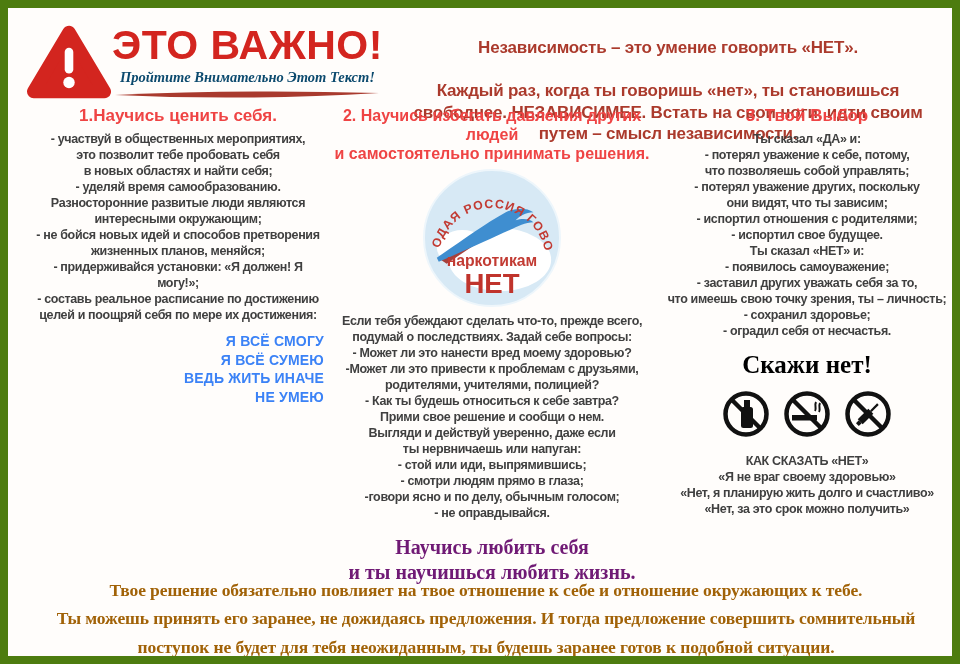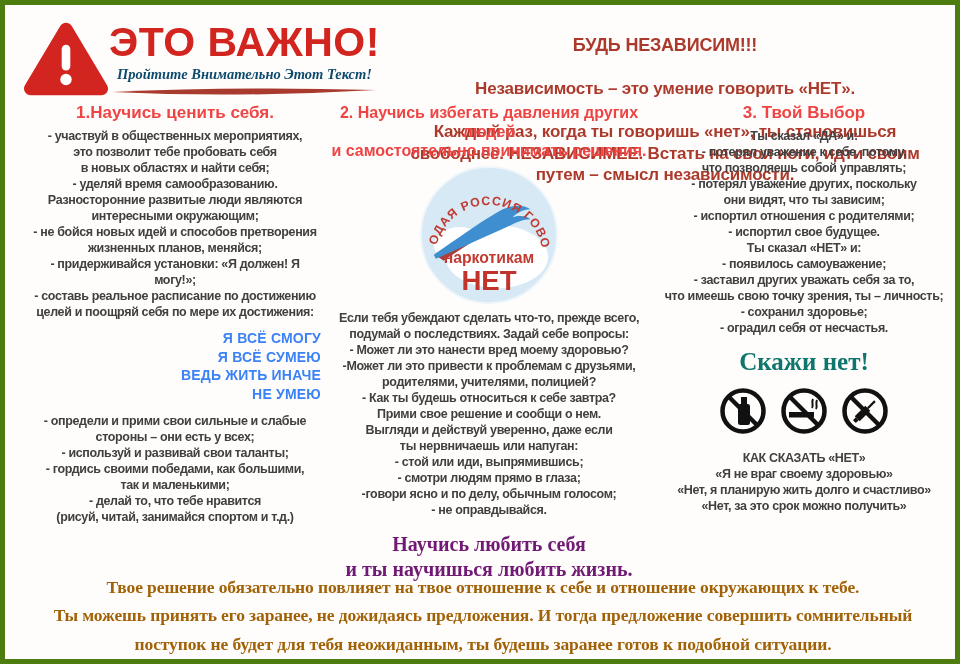--- a/index.html
+++ b/index.html
@@ -2,21 +2,21 @@
 <html><head>
 <meta charset="utf-8">
 <style>
   * { margin: 0; padding: 0; box-sizing: border-box; }
   html, body { background: #e8e0d2; }
   .poster {
     position: relative;
     width: 960px;
     height: 664px;
     background: #fffdfb;
-    border: 5px solid #4d7c0f;
+    border: 8px solid #4d7c0f;
     overflow: hidden;
     font-family: "Liberation Sans", sans-serif;
   }
   
   .header-left {
     position: absolute; left: 18px; top: 8px; width: 352px;
     display: flex; align-items: flex-start;
   }
   .warn-triangle { flex: 0 0 auto; margin-top: 6px; }
   .header-left-text { flex: 1; text-align: center; }
@@ -56,21 +56,21 @@
     letter-spacing: 0.2px;
     text-align: right;
   }
   .closing-red {
     font-family: "Liberation Serif", serif;
     color: #701a75; font-weight: bold; font-size: 20px;
     line-height: 1.25; white-space: pre-line; margin-top: 14px;
   }
   .say-no {
     font-family: "Liberation Serif", serif;
-    color: #0f766e; font-weight: bold; font-size: 25px;
+    color: #000000; font-weight: bold; font-size: 25px;
     margin: 12px 0 10px 0;
   }
   .ban-icons { display: flex; justify-content: center; gap: 11px; margin-bottom: 10px; }
   .logo-wrap { margin: 4px auto 6px auto; width: 138px; height: 138px; }
   
   .footer {
     position: absolute; left: 28px; top: 568px; width: 900px;
     text-align: center; color: #a16207; font-weight: bold;
     font-family: "Liberation Serif", serif;
     font-size: 17.5px; line-height: 1.62; white-space: pre-line;
@@ -93,21 +93,20 @@
     <div class="header-left-text">
       <div class="main-title">ЭТО ВАЖНО!</div>
       <div class="sub-title">Пройтите Внимательно Этот Текст!</div>
       <svg class="swoosh" width="268" height="12" viewBox="0 0 268 12">
         <path d="M2,6 Q130,0 266,4 Q130,12 2,6 Z" fill="#a93a2e"></path>
       </svg>
     </div>
   </div>
 
   <div class="header-right">
-    <div class="hr-line1">БУДЬ НЕЗАВИСИМ!!!</div>
     <div>Независимость – это умение говорить «НЕТ».</div>
     <div>Каждый раз, когда ты говоришь «нет», ты становишься
 свободнее. НЕЗАВИСИМЕЕ. Встать на свои ноги, идти своим
 путем – смысл независимости.</div>
   </div>
 
   <div class="col col-1">
     <div class="col-title">1.Научись ценить себя.</div>
     <div class="body-text">- участвуй в общественных мероприятиях,
 это позволит тебе пробовать себя
@@ -117,27 +116,20 @@
 интересными окружающим;
 - не бойся новых идей и способов претворения
 жизненных планов, меняйся;
 - придерживайся установки: «Я должен! Я могу!»;
 - составь реальное расписание по достижению
 целей и поощряй себя по мере их достижения:</div>
     <div class="affirmation">Я ВСЁ СМОГУ
 Я ВСЁ СУМЕЮ
 ВЕДЬ ЖИТЬ ИНАЧЕ
 НЕ УМЕЮ</div>
-    <div class="body-text">- определи и прими свои сильные и слабые
-стороны – они есть у всех;
-- используй и развивай свои таланты;
-- гордись своими победами, как большими,
-так и маленькими;
-- делай то, что тебе нравится
-(рисуй, читай, занимайся спортом и т.д.)</div>
   </div>
 
   <div class="col col-2">
     <div class="col-title" style="font-size:16px">2. Научись избегать давления других людей
 и самостоятельно принимать решения.</div>
 
     <div class="logo-wrap">
       <svg width="138" height="138" viewBox="0 0 140 140">
         <defs>
           <path id="arcTop" d="M 16,84 A 55,55 0 0 1 124,84" fill="none"></path>

